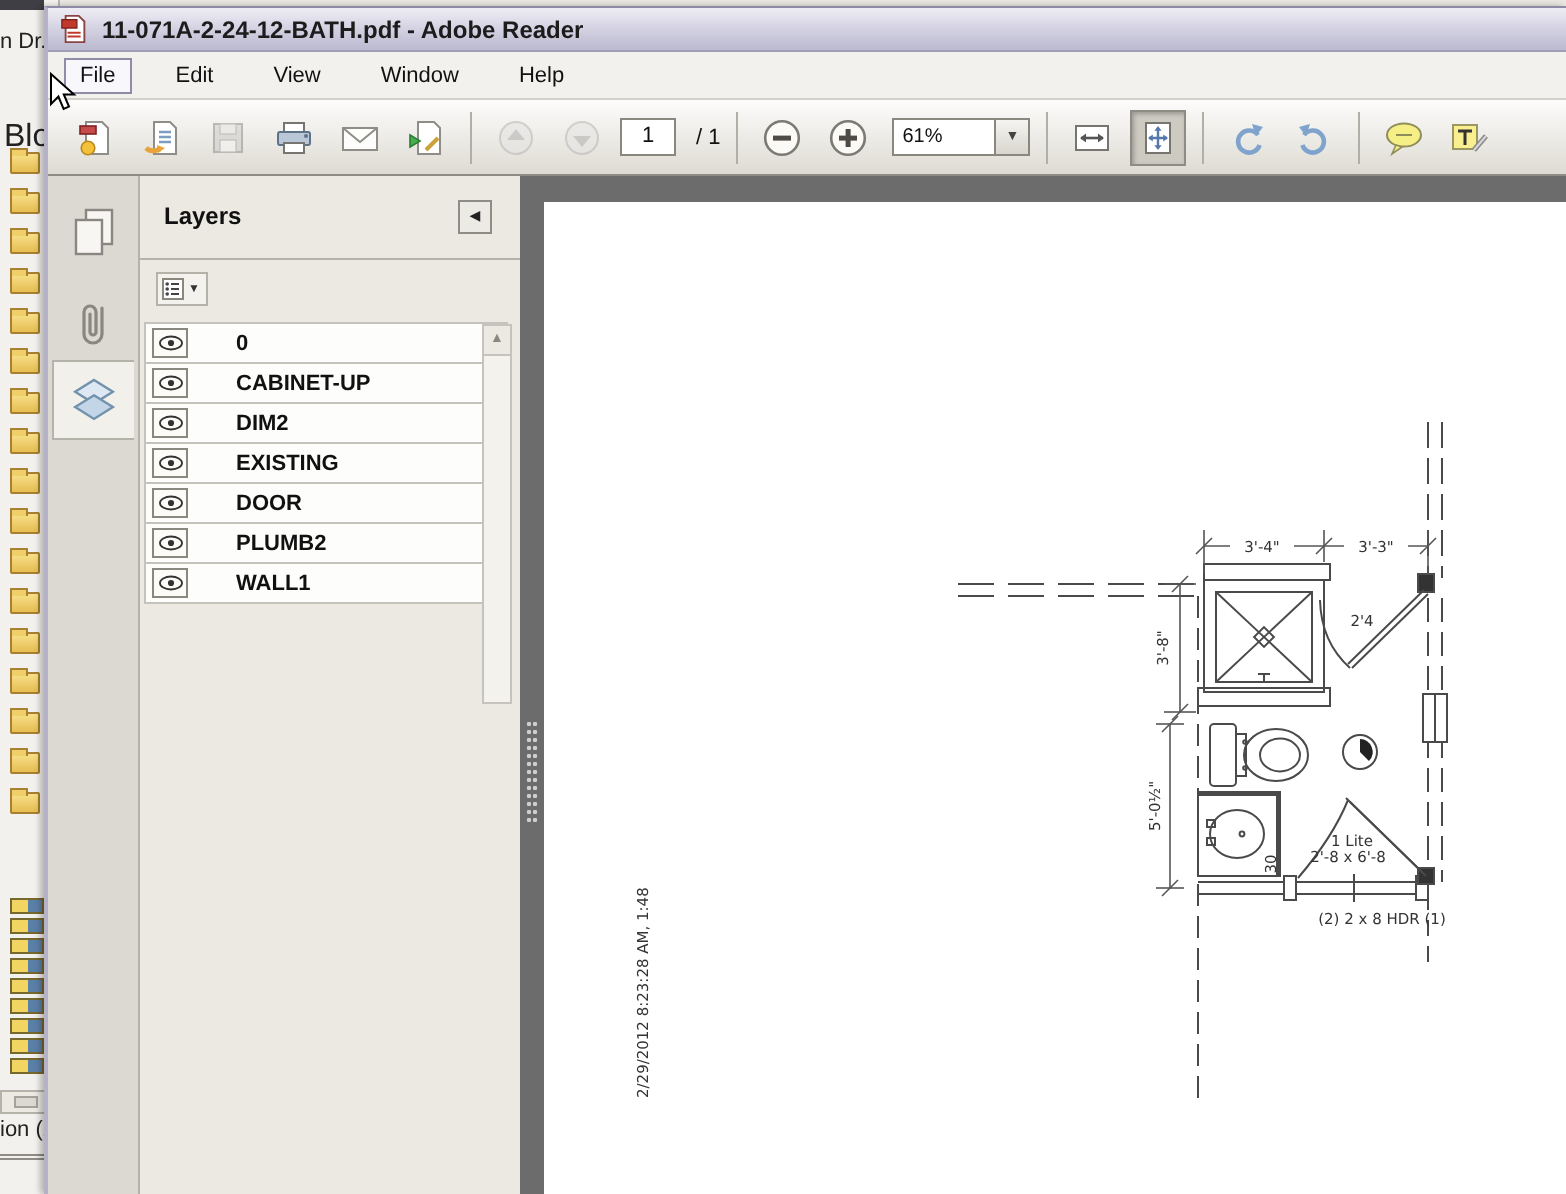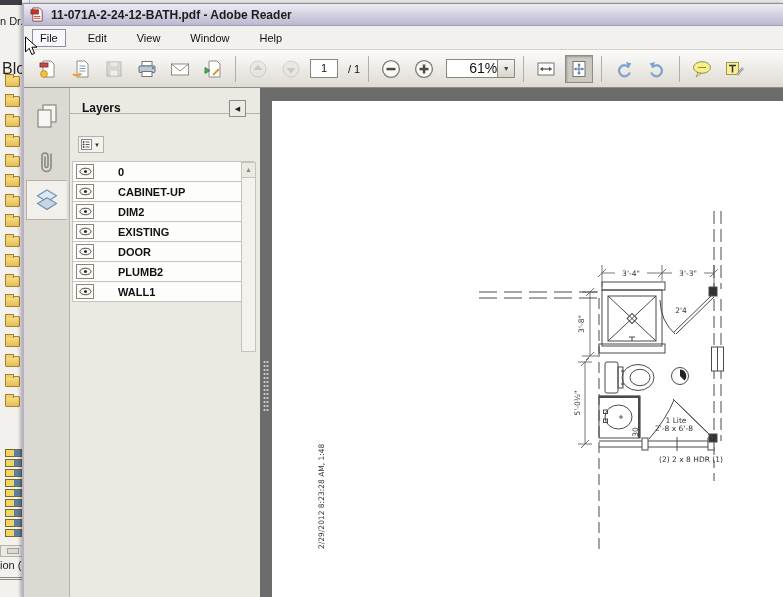--- a/index.html
+++ b/index.html
@@ -34,30 +34,30 @@
 
   .toolbar { position:absolute; left:0; top:46px; width:100%; height:38px; background:linear-gradient(#fdfcfb,#dedbd3); border-bottom:1px solid #8f8c85; display:flex; align-items:center; padding-left:10px; }
   .tgroup { display:flex; align-items:center; gap:5px; }
   .tsep { width:1px; height:26px; background:#b2afa7; margin:0 8px; }
   .tbtn { width:28px; height:28px; border:none; background:transparent; display:flex; align-items:center; justify-content:center; cursor:default; }
   .tbtn.disabled { opacity:.55; filter:grayscale(.8); }
   .tbtn.pressed { background:#cdcac2; border:1px solid #8f8c85; box-shadow:inset 1px 1px 2px rgba(0,0,0,.25); }
   .pagebox { width:28px; height:19px; background:#fff; border:1px solid #8a877f; font-size:11px; text-align:center; line-height:17px; color:#111; }
   .pagecount { font-size:11px; color:#111; margin-left:5px; }
   .zoombox { display:flex; margin-left:3px; }
-  .zoomval { width:52px; height:19px; background:#fff; border:1px solid #8a877f; font-size:14px; color:#111; line-height:17px; padding-left:22px; }
+  .zoomval { width:52px; height:19px; background:#fff; border:1px solid #8a877f; font-size:10px; color:#111; line-height:17px; padding-left:4px; }
   .zoomdd { width:17px; height:19px; border:1px solid #8a877f; border-left:none; background:linear-gradient(#f6f5f2,#d8d5cd); font-size:7px; color:#444; text-align:center; line-height:18px; }
 
   .content { position:absolute; left:0; top:84px; width:100%; height:510px; }
   .navpane { position:absolute; left:0; top:0; width:46px; height:100%; background:#dcd9d2; border-right:1px solid #b5b2aa; }
   .navtile { position:absolute; left:2px; width:41px; height:40px; display:flex; align-items:center; justify-content:center; }
   .navtile.selected { background:#f2f0eb; border:1px solid #b5b2aa; border-right:none; }
 
   .layers-panel { position:absolute; left:46px; top:0; width:190px; height:100%; background:#ece9e3; }
-  .lp-header { position:absolute; left:0; top:0; width:100%; height:26px; border-bottom:1px solid #b5b2aa; }
+  .lp-header { position:absolute; left:0; top:0; width:100%; height:42px; border-bottom:1px solid #b5b2aa; }
   .lp-title { position:absolute; left:12px; top:13px; font-size:12px; font-weight:bold; color:#111; }
   .collapse-btn { position:absolute; right:14px; top:12px; width:17px; height:17px; background:#eceae4; border:1px solid #8f8c85; font-size:7px; color:#222; text-align:center; line-height:15px; }
   .lp-options { position:absolute; left:0; top:42px; width:100%; height:28px; }
   .opt-btn { position:absolute; left:8px; top:6px; width:26px; height:17px; border:1px solid #b5b2aa; background:#f4f2ec; display:flex; align-items:center; gap:2px; padding-left:2px; }
   .opt-caret { font-size:6px; color:#333; }
   .lp-list { position:absolute; left:2px; top:74px; width:186px; }
   .layer-row { position:relative; width:182px; height:21px; background:#fdfdfb; border:1px solid #c6c3bc; margin-top:-1px; display:flex; align-items:center; }
   .eye-btn { width:18px; height:15px; margin-left:3px; background:#fcfbf7; border:1px solid #8a877f; display:flex; align-items:center; justify-content:center; padding:0; }
   .layer-label { margin-left:24px; font-size:11px; font-weight:bold; color:#111; white-space:nowrap; }
   .lp-scroll { position:absolute; left:171px; top:0; width:15px; height:190px; background:#f4f2ec; border:1px solid #c6c3bc; }

